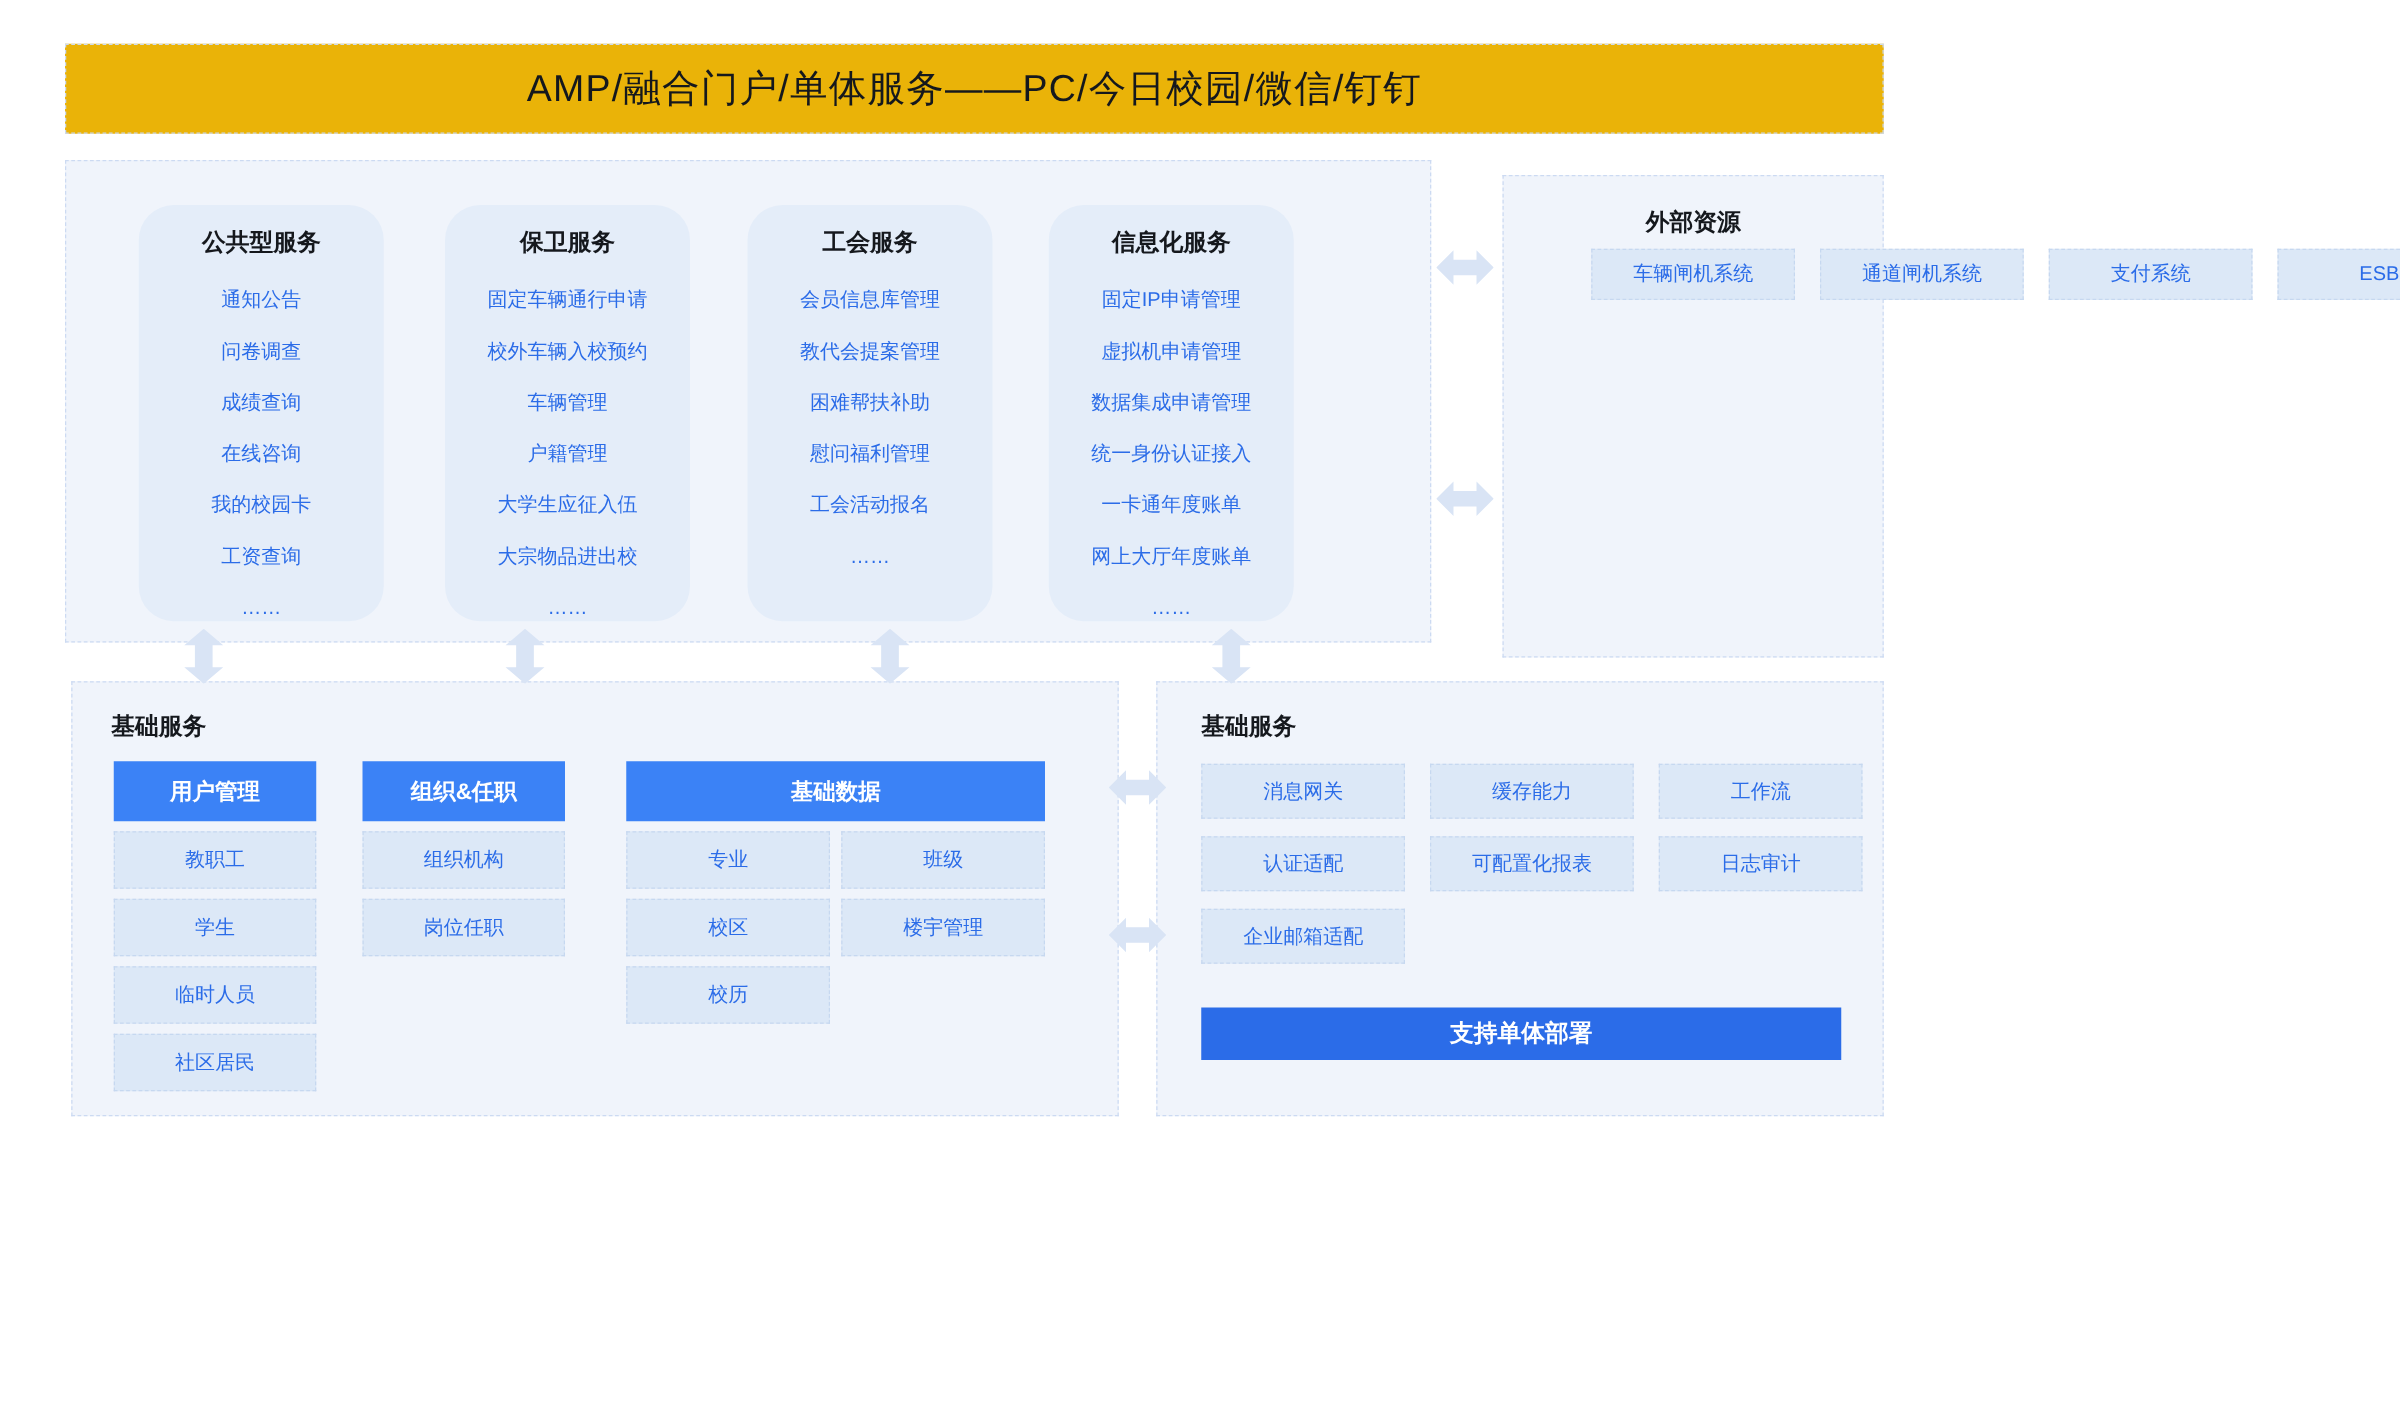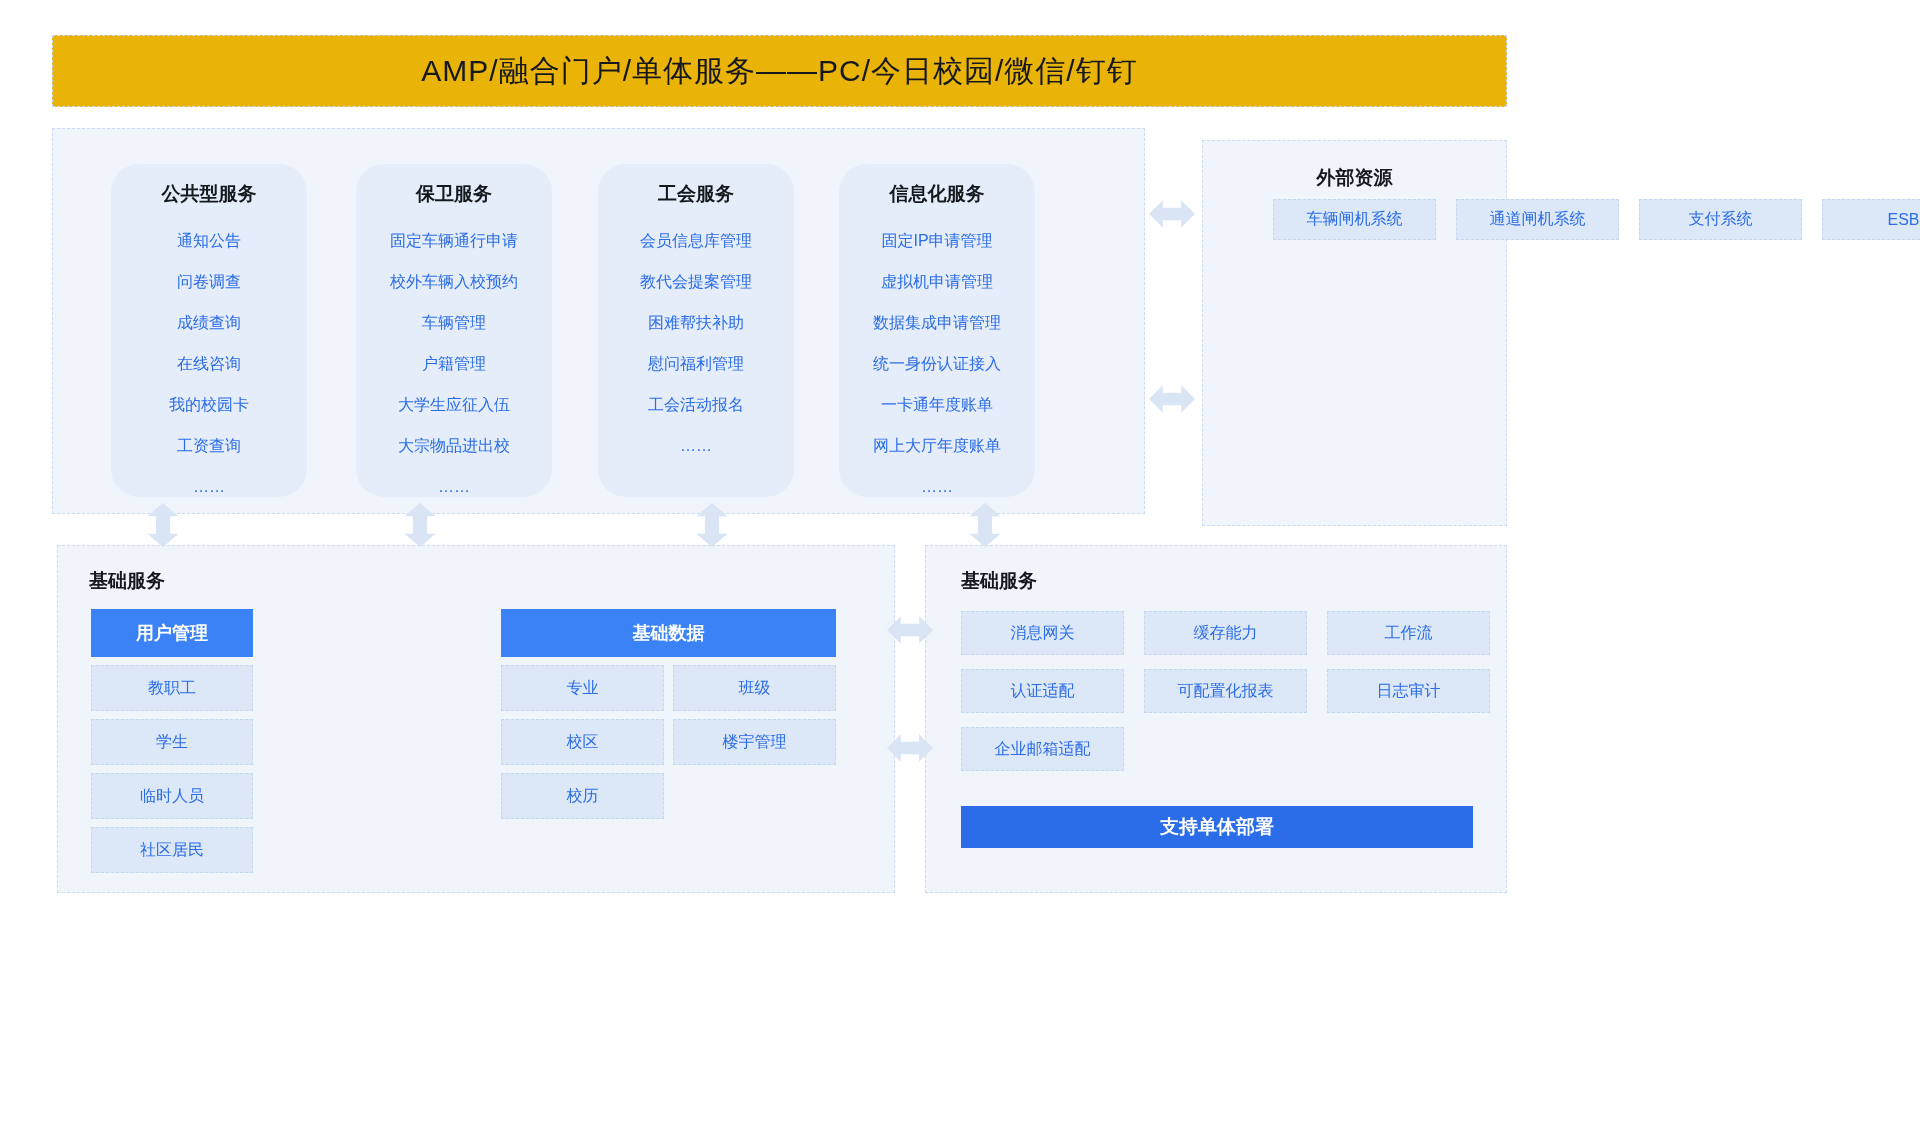--- a/index.html
+++ b/index.html
@@ -170,20 +170,25 @@
   <div class="section-title" style="left:31px; top:22px;">基础服务</div>
 
   <div class="bsvc-col" style="left:33px; width:162px;">
     <div class="col-header">用户管理</div>
     <div class="box col-item">教职工</div>
     <div class="box col-item">学生</div>
     <div class="box col-item">临时人员</div>
     <div class="box col-item">社区居民</div>
   </div>
 
+  <div class="bsvc-col" style="left:232px; width:162px;">
+    <div class="col-header">组织&amp;任职</div>
+    <div class="box col-item">组织机构</div>
+    <div class="box col-item">岗位任职</div>
+  </div>
 
   <div class="bsvc-col" style="left:443px; width:335px;">
     <div class="col-header">基础数据</div>
     <div class="data-grid">
       <div class="box col-item">专业</div>
       <div class="box col-item">班级</div>
       <div class="box col-item">校区</div>
       <div class="box col-item">楼宇管理</div>
       <div class="box col-item">校历</div>
     </div>

